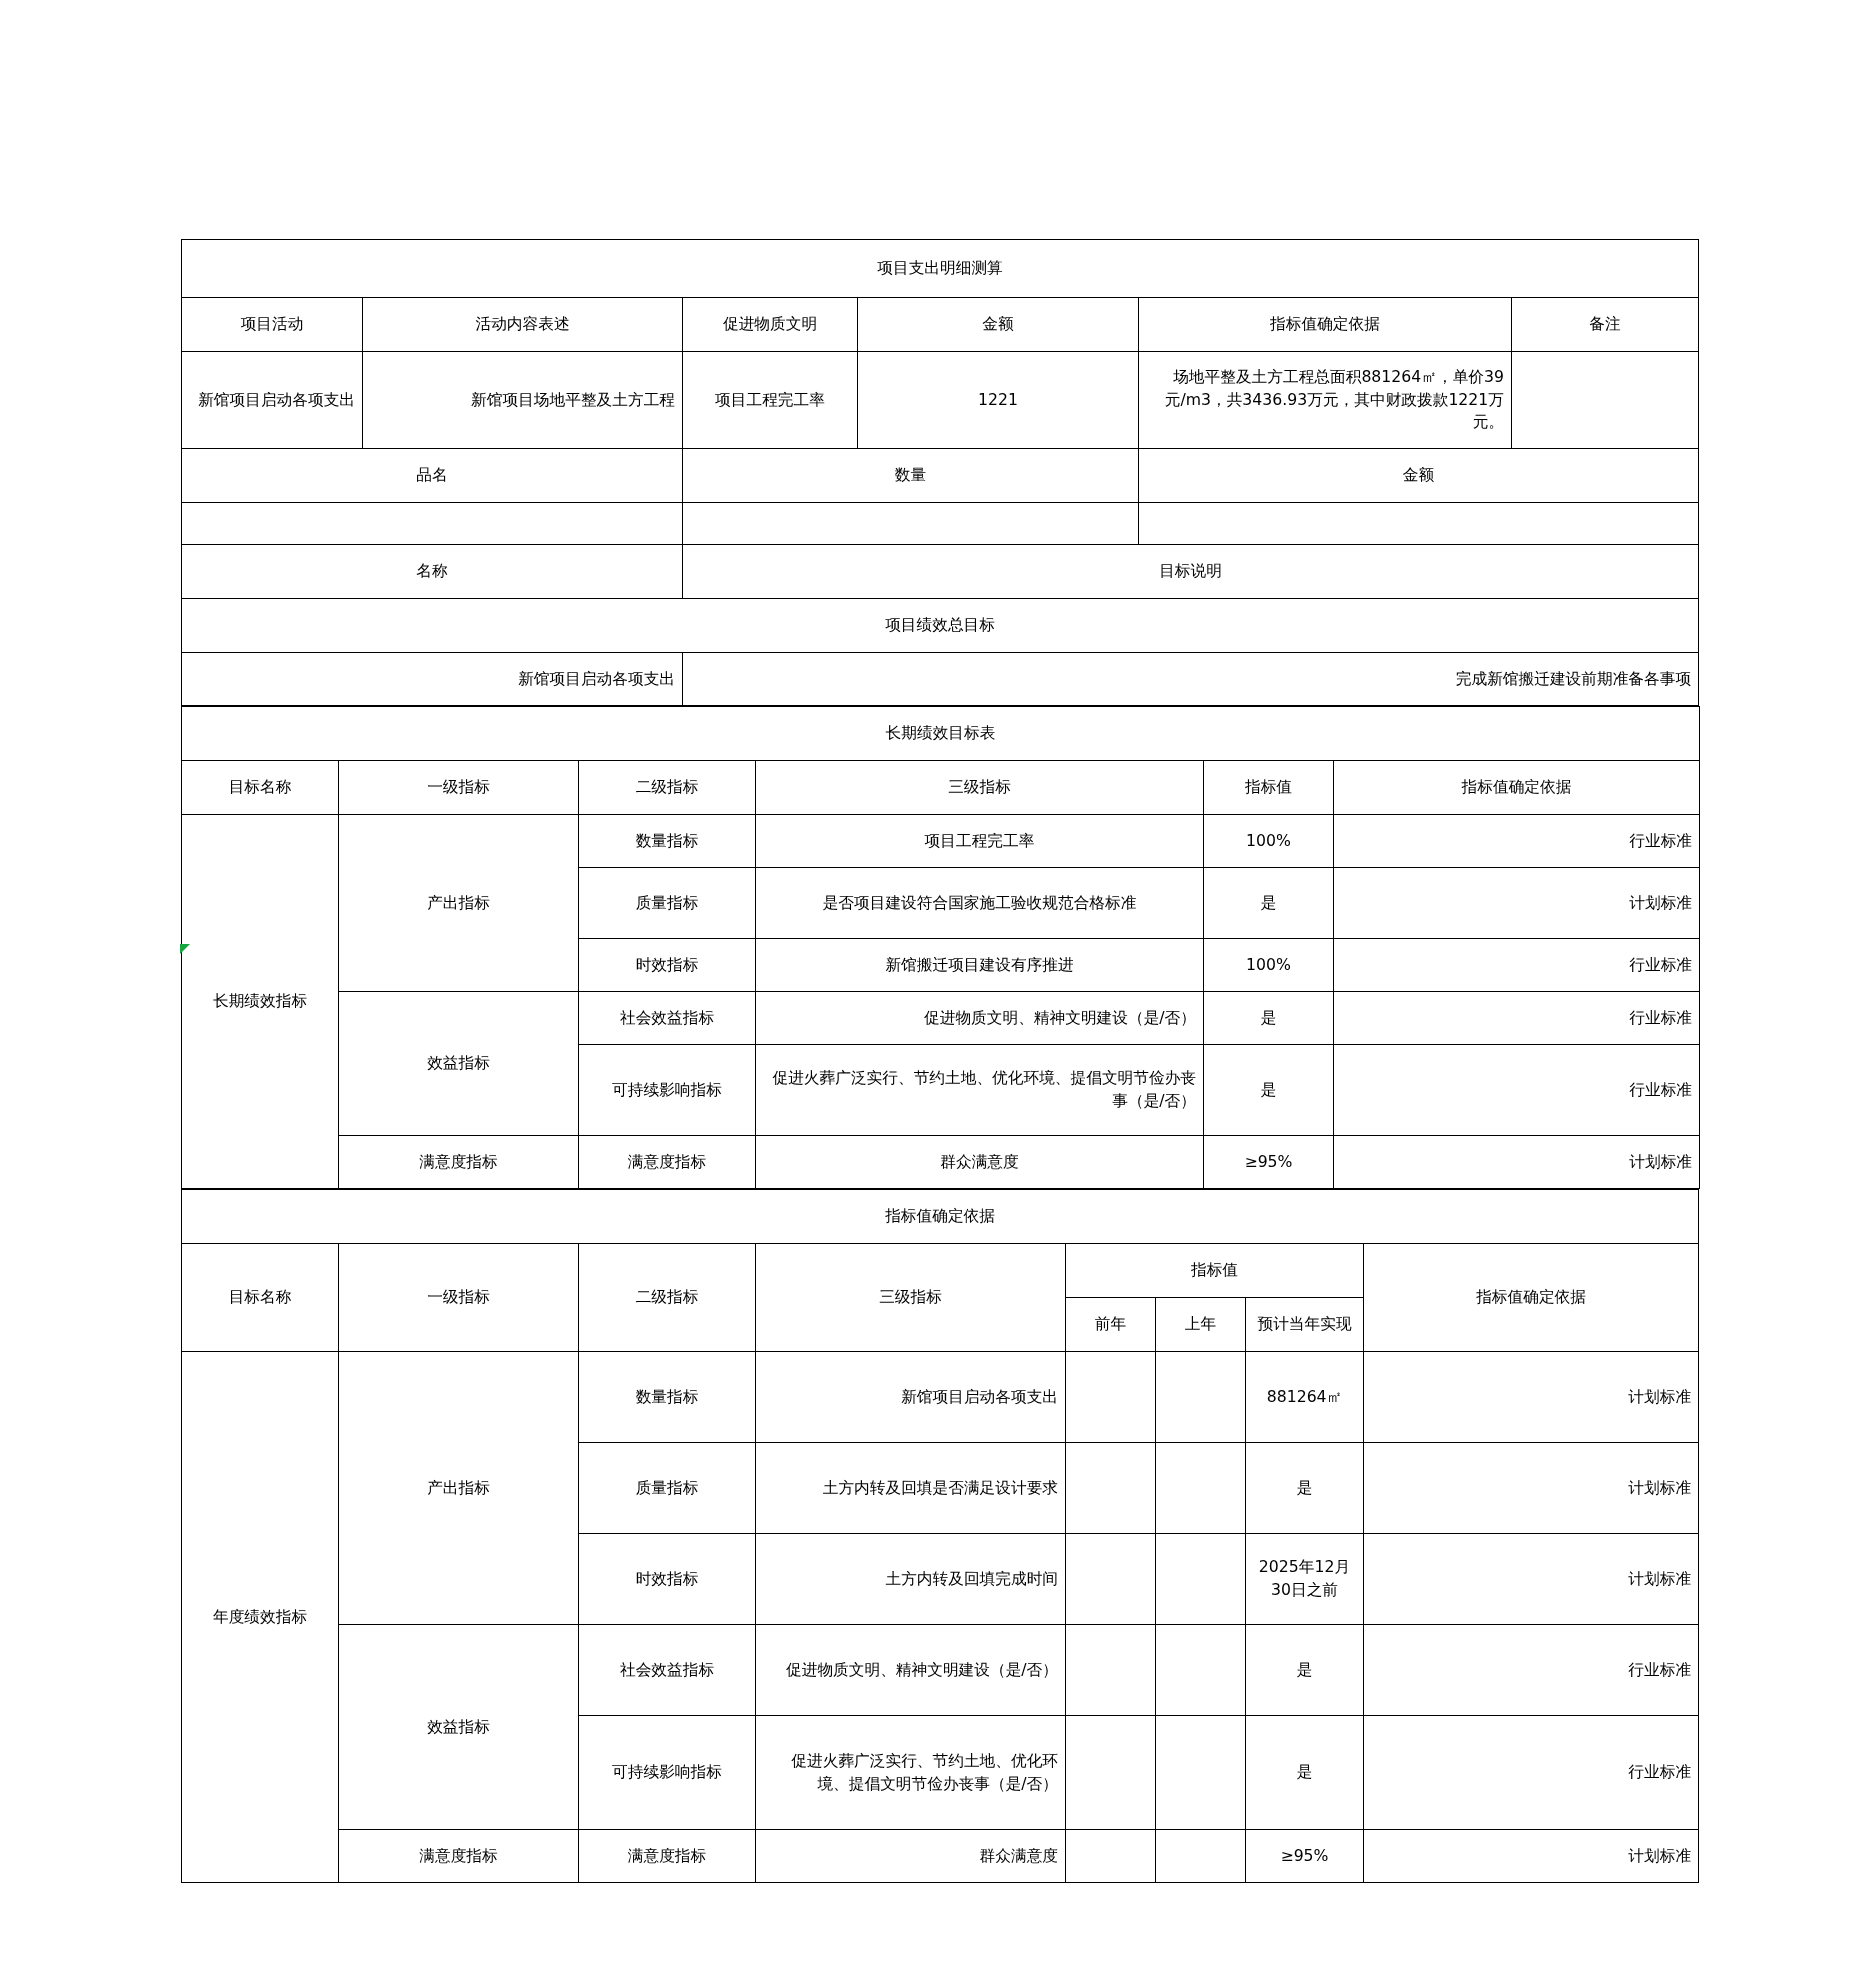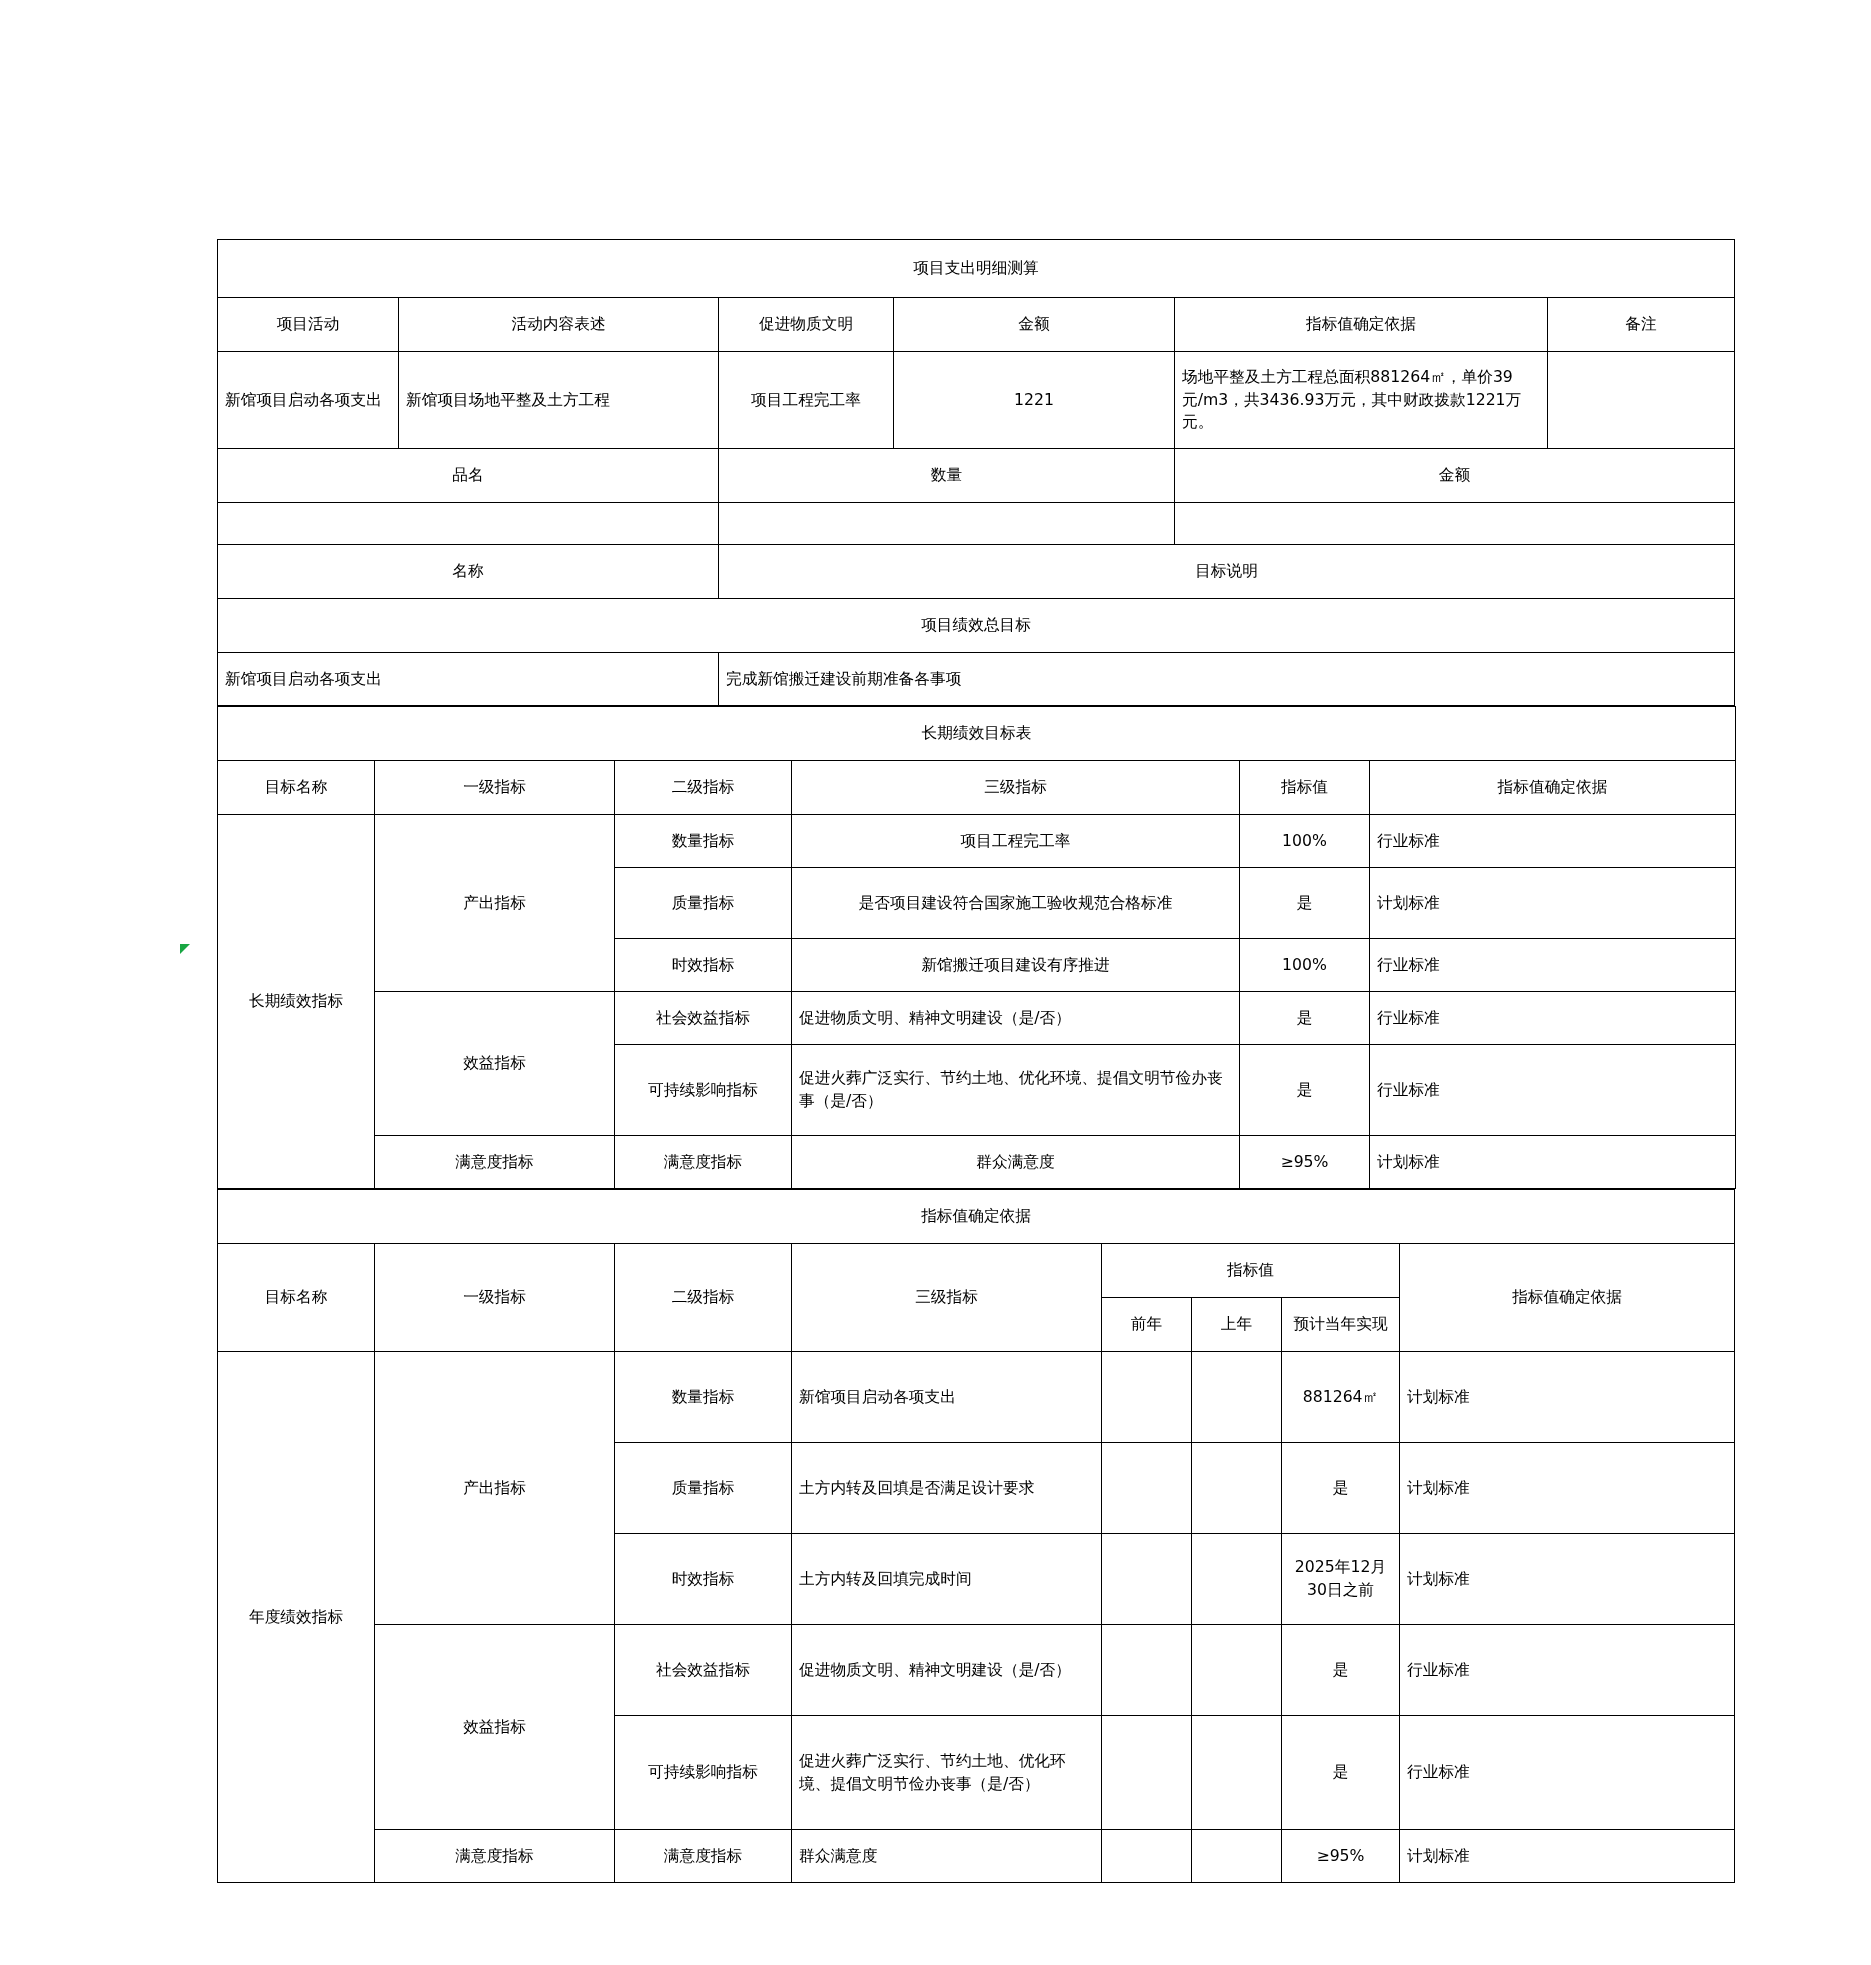--- a/index.html
+++ b/index.html
@@ -30,34 +30,33 @@
     left: 181px;
     top: 239px;
     width: 1518px;
   }
 
   table.doc {
     border-collapse: collapse;
     width: 1518px;
     table-layout: fixed;
     background: #ffffff;
-    margin-left: 36px;
   }
   table.doc td {
     border: 1.6px solid #000000;
     padding: 5.5px 7px;
     vertical-align: middle;
     font-size: 15.7px;
     line-height: 1.45;
     color: #000000;
     font-family: "DejaVu Sans", "Liberation Sans", sans-serif;
     word-break: break-word;
   }
   td.c  { text-align: center; }
-  td.l  { text-align: left; }
+  td.l  { text-align: right; }
 
   .band {
     text-align: center;
   }
 
   
   .h-title   { height: 46px; }
   .h-head    { height: 42px; }
   .h-tall    { height: 85px; }
   .h-empty   { height: 30px; }

